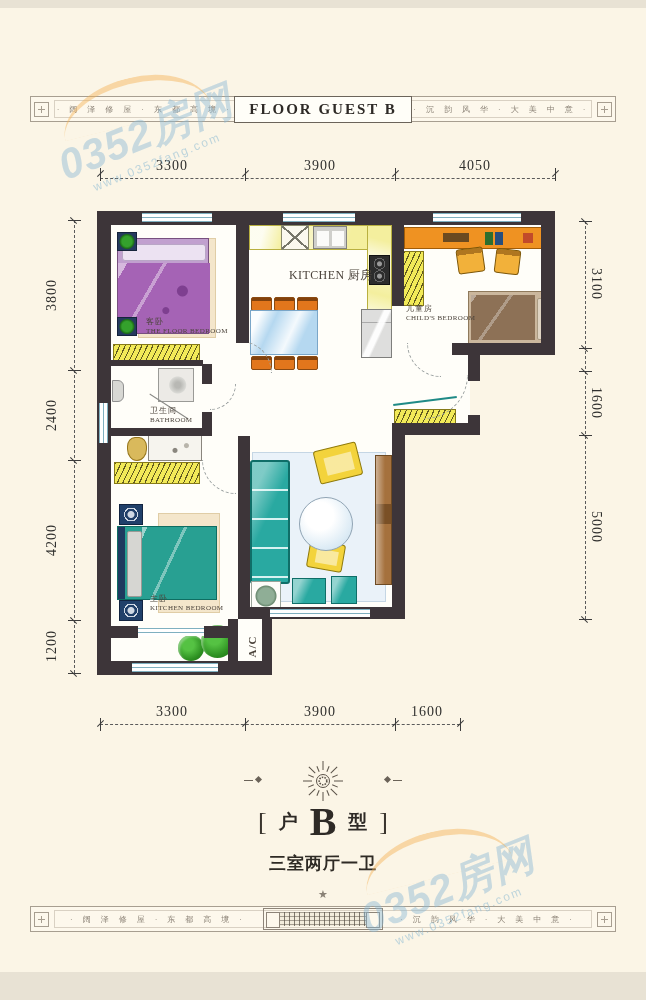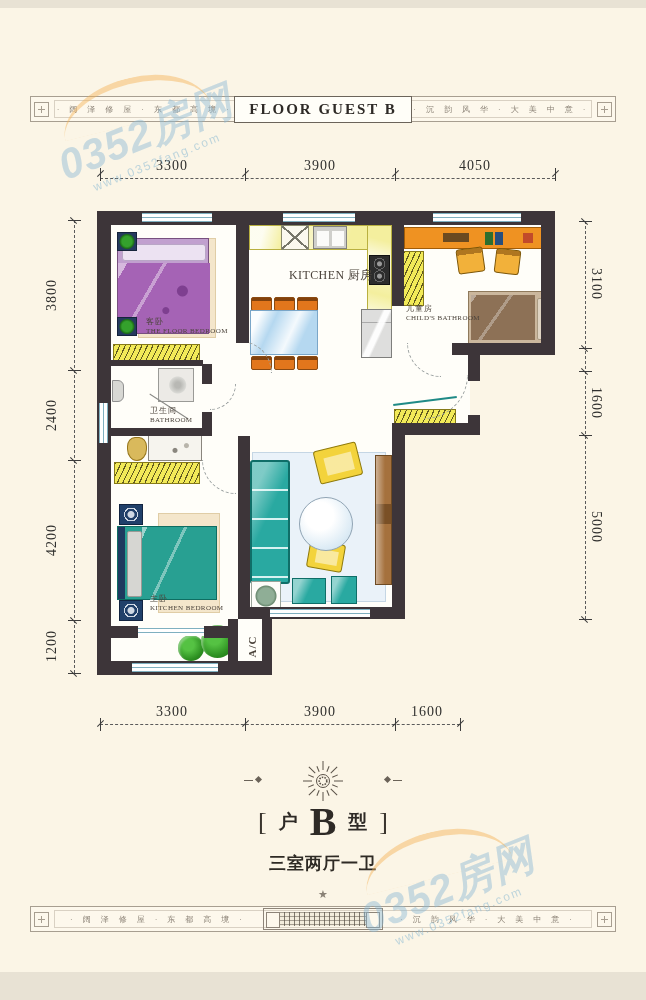--- a/index.html
+++ b/index.html
@@ -230,21 +230,21 @@
       background-image:linear-gradient(to bottom,rgba(120,70,10,.55) 0 5px,transparent 5px)"></div>
   <div class="furn" style="left:495px;top:241px;width:25px;height:25px;background:#f2b13a;border:1px solid #7c5608;border-radius:3px;transform:rotate(7deg);
       background-image:linear-gradient(to bottom,rgba(120,70,10,.55) 0 5px,transparent 5px)"></div>
   <div class="furn" style="left:468px;top:283px;width:84px;height:53px;background:#cbb79d;border:1px solid #8f7a5c">
     <div style="position:absolute;left:2px;top:3px;width:64px;height:45px;background:#8d7156;
       background-image:linear-gradient(125deg,rgba(255,255,255,.4) 0 6%,transparent 6% 40%,rgba(255,255,255,.3) 40% 44%,transparent 44%)"></div>
     <div style="position:absolute;left:68px;top:6px;width:12px;height:40px;background:#ded3c2;border:1px solid #a99a82;border-radius:2px"></div>
   </div>
   <div class="rlabel" style="left:406px;top:296px">
     <span class="cn">儿童房</span>
-    <span class="en">CHILD'S BATHROOM</span>
+    <span class="en">CHILD'S BEDROOM</span>
   </div>
 
   <div class="furn" style="left:393px;top:392px;width:64px;height:2px;background:#1f8a86;transform:rotate(-7deg);z-index:13"></div>
   <div class="hatch" style="left:394px;top:401px;width:62px;height:15px"></div>
 
   <div class="furn" style="left:252px;top:444px;width:134px;height:150px;background:#eaf2f9;border:1px solid #c5d6e4;z-index:4"></div>
   <div class="furn" style="left:250px;top:452px;width:40px;height:124px;background:#29a9a1;border:2px solid #0f6e68;border-radius:3px;
       background-image:repeating-linear-gradient(to bottom,transparent 0 27px,rgba(245,255,255,.85) 27px 29px),linear-gradient(115deg,rgba(255,255,255,.4) 0 18%,transparent 45%)"></div>
   <div class="furn" style="left:316px;top:438px;width:44px;height:34px;background:#f3d33c;border:1px solid #8f7a0a;border-radius:3px;transform:rotate(-14deg);
       background-image:linear-gradient(rgba(255,255,255,.5),rgba(255,255,255,.5));background-size:28px 18px;background-position:8px 8px;background-repeat:no-repeat"></div>

